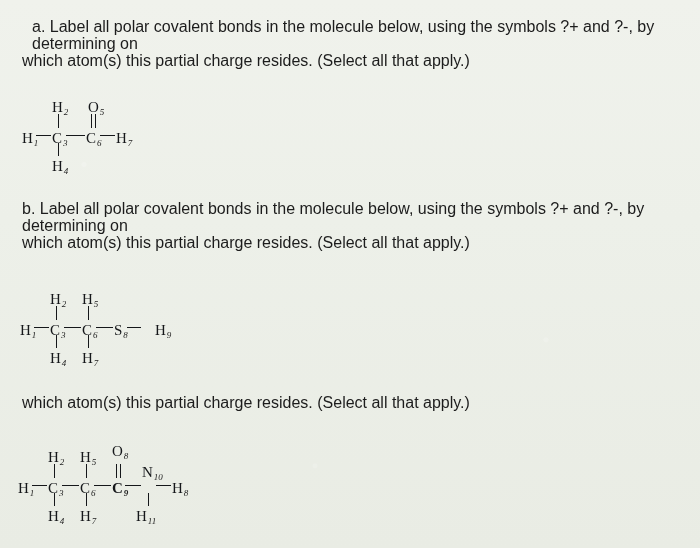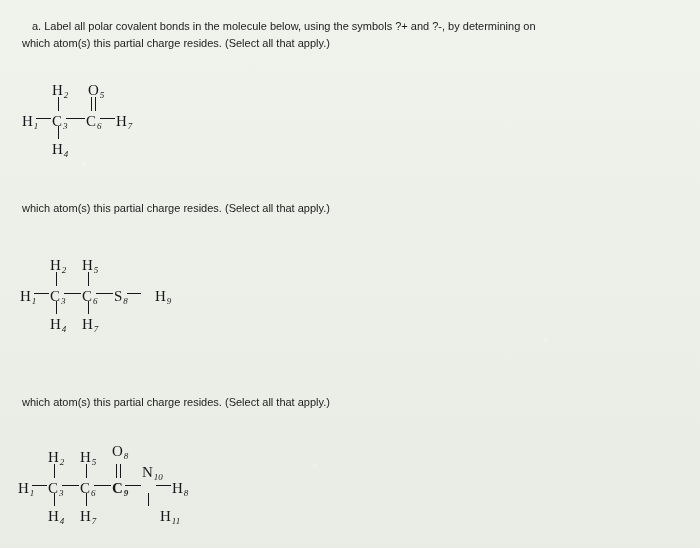--- a/index.html
+++ b/index.html
@@ -19,21 +19,21 @@
     position: absolute;
     inset: 0;
     background: linear-gradient(180deg, #f0f2ec 0%, #edf0e9 40%, #e9ece4 100%);
   }
   .question {
     position: absolute;
     left: 0;
     right: 0;
   }
   .q-text {
-    font-size: 11px;
+    font-size: 16px;
     line-height: 17px;
     color: #1c1c1c;
     padding: 0 28px 0 22px;
   }
   .q-text .indent {
     display: block;
   }
   
   .molecule {
     position: relative;
@@ -110,20 +110,21 @@
       <div class="bond-h" style="left:66px;top:52px;width:19px;"></div>
       <div class="bond-h" style="left:100px;top:52px;width:15px;"></div>
 
       <div class="bond-v" style="left:58px;top:60px;height:13px;"></div>
       <span class="atom" style="left:52px;top:73px;">H<span class="sub">4</span></span>
     </div>
   </div>
 
   <div class="question" style="top:200px;">
     <div class="q-text">
+      <span class="indent">b. Label all polar covalent bonds in the molecule below, using the symbols ?+ and ?-, by determining on</span>
       <span class="indent">which atom(s) this partial charge resides. (Select all that apply.)</span>
     </div>
 
     <div class="molecule" style="height:110px;margin-top:24px;">
 
       <span class="atom" style="left:50px;top:14px;">H<span class="sub">2</span></span>
       <span class="atom" style="left:82px;top:14px;">H<span class="sub">5</span></span>
       <div class="bond-v" style="left:56px;top:31px;height:14px;"></div>
       <div class="bond-v" style="left:88px;top:31px;height:14px;"></div>
 
@@ -172,18 +173,18 @@
       <div class="bond-h" style="left:62px;top:52px;width:17px;"></div>
       <div class="bond-h" style="left:94px;top:52px;width:17px;"></div>
       <div class="bond-h" style="left:125px;top:52px;width:16px;"></div>
       <div class="bond-h" style="left:156px;top:52px;width:15px;"></div>
 
       <div class="bond-v" style="left:54px;top:60px;height:13px;"></div>
       <div class="bond-v" style="left:86px;top:60px;height:13px;"></div>
       <div class="bond-v" style="left:148px;top:60px;height:13px;"></div>
       <span class="atom" style="left:48px;top:73px;">H<span class="sub">4</span></span>
       <span class="atom" style="left:80px;top:73px;">H<span class="sub">7</span></span>
-      <span class="atom" style="left:160px;top:73px;">H<span class="sub">11</span></span>
+      <span class="atom" style="left:136px;top:73px;">H<span class="sub">11</span></span>
     </div>
   </div>
 
   <div class="speckle"></div>
 </div>
 
 </body></html>

